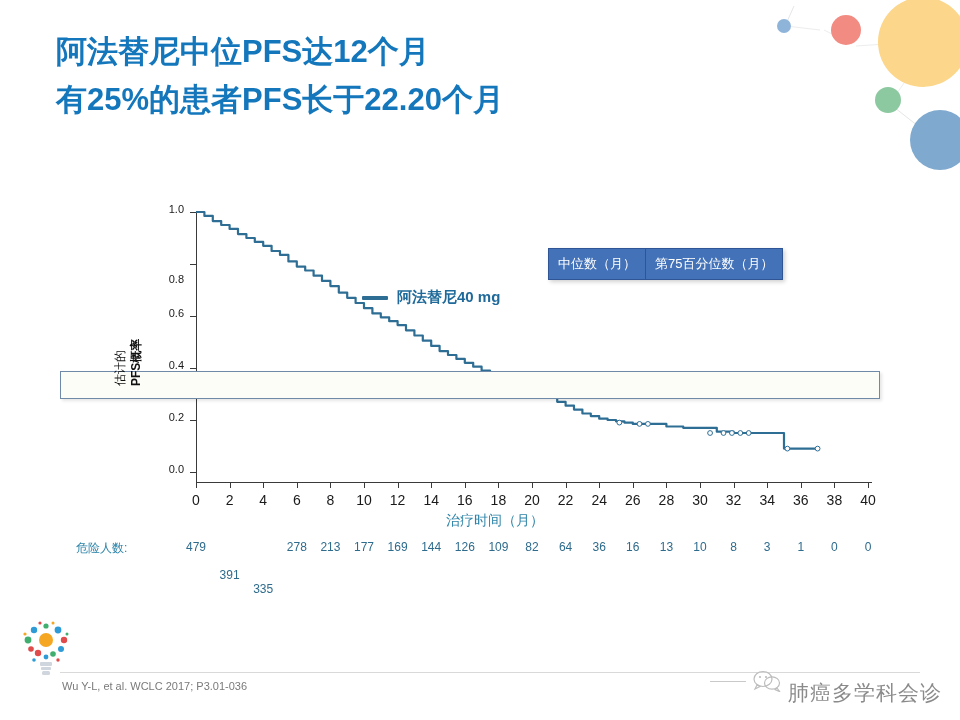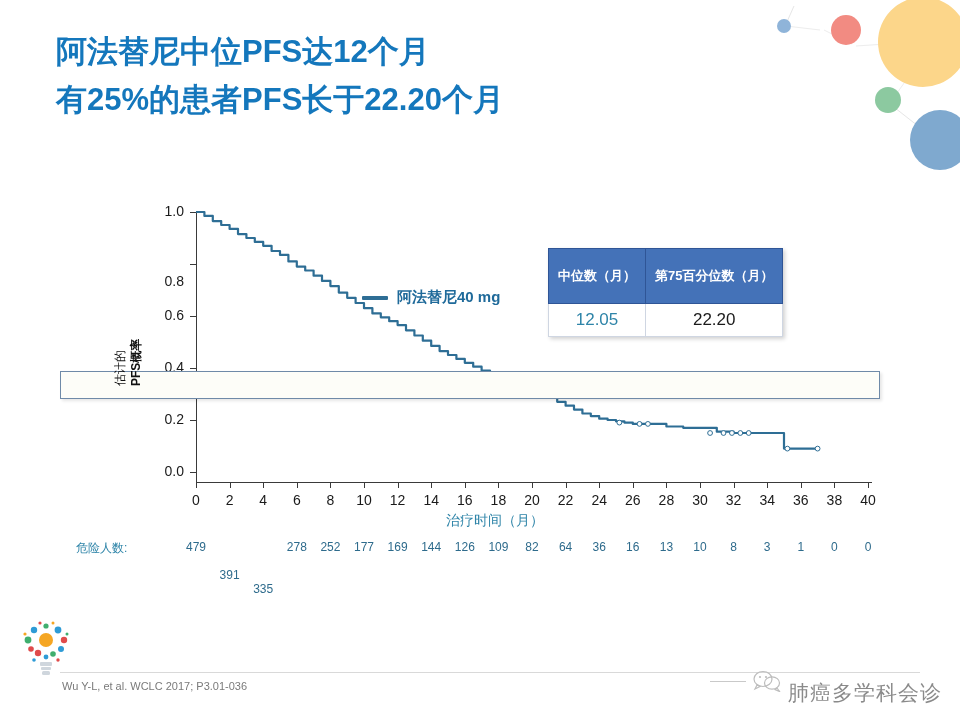--- a/index.html
+++ b/index.html
@@ -27,21 +27,21 @@
     white-space: nowrap;
   }
 
   
   #chart-wrap { position: absolute; left: 0; top: 190px; width: 960px; height: 390px; }
 
   .axis-line { position: absolute; background: #3a3a3a; }
 
   .ytick-label {
     position: absolute; right: 0; width: 34px; text-align: right;
-    font-size: 14px; color: #1a1a1a; font-family: "Liberation Sans", sans-serif;
+    font-size: 11px; color: #1a1a1a; font-family: "Liberation Sans", sans-serif;
   }
   .ytick-mark { position: absolute; width: 6px; height: 1px; background: #3a3a3a; }
 
   .xtick-label {
     position: absolute; width: 24px; text-align: center;
     font-size: 14px; color: #1a1a1a;
   }
   .xtick-mark { position: absolute; width: 1px; height: 6px; background: #3a3a3a; }
 
   #ylabel {
@@ -86,22 +86,22 @@
   
   #stats-table {
     position: absolute; left: 548px; top: 248px;
     border-collapse: collapse;
     box-shadow: 2px 2px 4px rgba(0,0,0,0.18);
   }
   #stats-table th {
     background: #4472b8;
     color: #ffffff;
     font-size: 13px;
-    font-weight: bold;
-    padding: 18px 9px;
+    font-weight: normal;
+    padding: 6px 9px;
     border: 1px solid #2f5596;
     white-space: nowrap;
   }
   #stats-table td {
     background: #ffffff;
     font-size: 17px;
     text-align: center;
     padding: 6px 9px;
     border: 1px solid #cfd6e2;
   }
@@ -256,34 +256,30 @@
   <div class="swatch"></div>
   <div class="txt">阿法替尼40 mg</div>
 </div>
 
 <table id="stats-table">
   <tbody>
       <tr>
     <th>中位数（月）</th>
     <th>第75百分位数（月）</th>
   </tr>
-  <tr>
-    <td class="v1">12.05</td>
-    <td class="v2">22.20</td>
-  </tr>
 </tbody>
   </table>
 
 <div id="atrisk">
   <div class="lbl">危险人数:</div>
 <div class="num" style="left: 183px;">479</div>
     <div class="num" style="left: 216.6px; margin-top: 28px;">391</div>
     <div class="num" style="left: 250.2px; margin-top: 42px;">335</div>
     <div class="num" style="left: 283.8px;">278</div>
-    <div class="num" style="left: 317.4px;">252</div>
+    <div class="num" style="left: 317.4px;">213</div>
     <div class="num" style="left: 351px;">177</div>
     <div class="num" style="left: 384.6px;">169</div>
     <div class="num" style="left: 418.2px;">144</div>
     <div class="num" style="left: 451.8px;">126</div>
     <div class="num" style="left: 485.4px;">109</div>
     <div class="num" style="left: 519px;">82</div>
     <div class="num" style="left: 552.6px;">64</div>
     <div class="num" style="left: 586.2px;">36</div>
     <div class="num" style="left: 619.8px;">16</div>
     <div class="num" style="left: 653.4px;">13</div>

